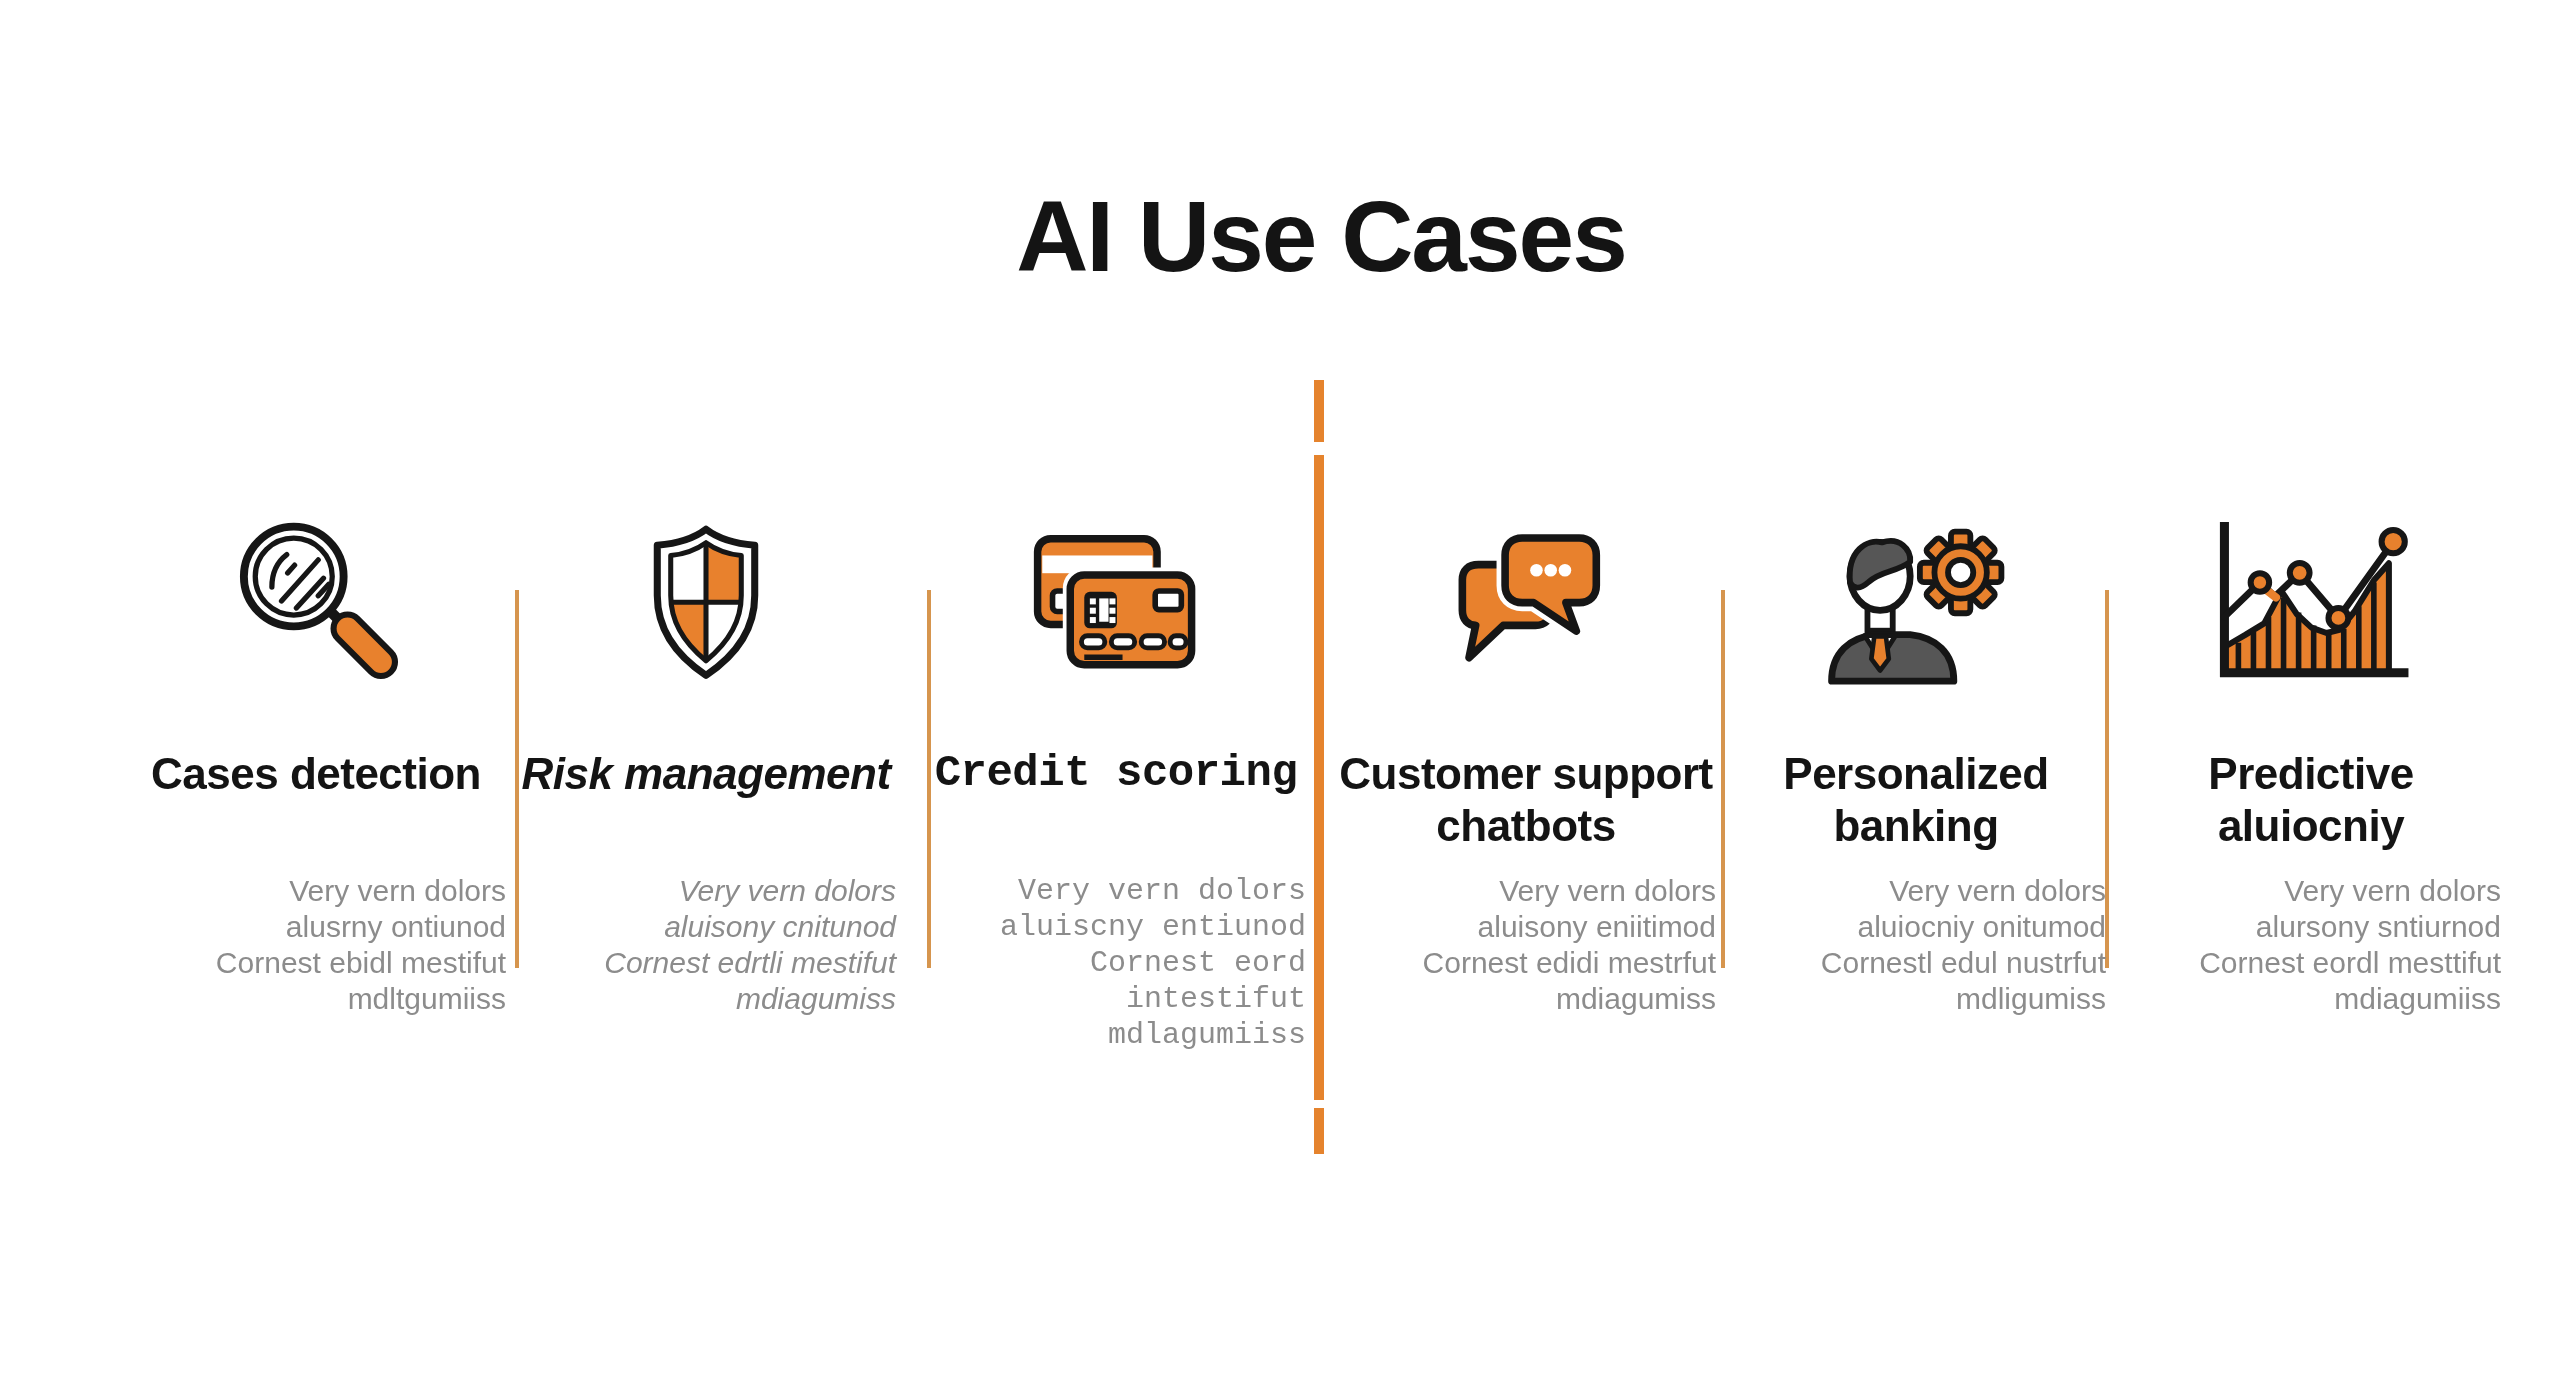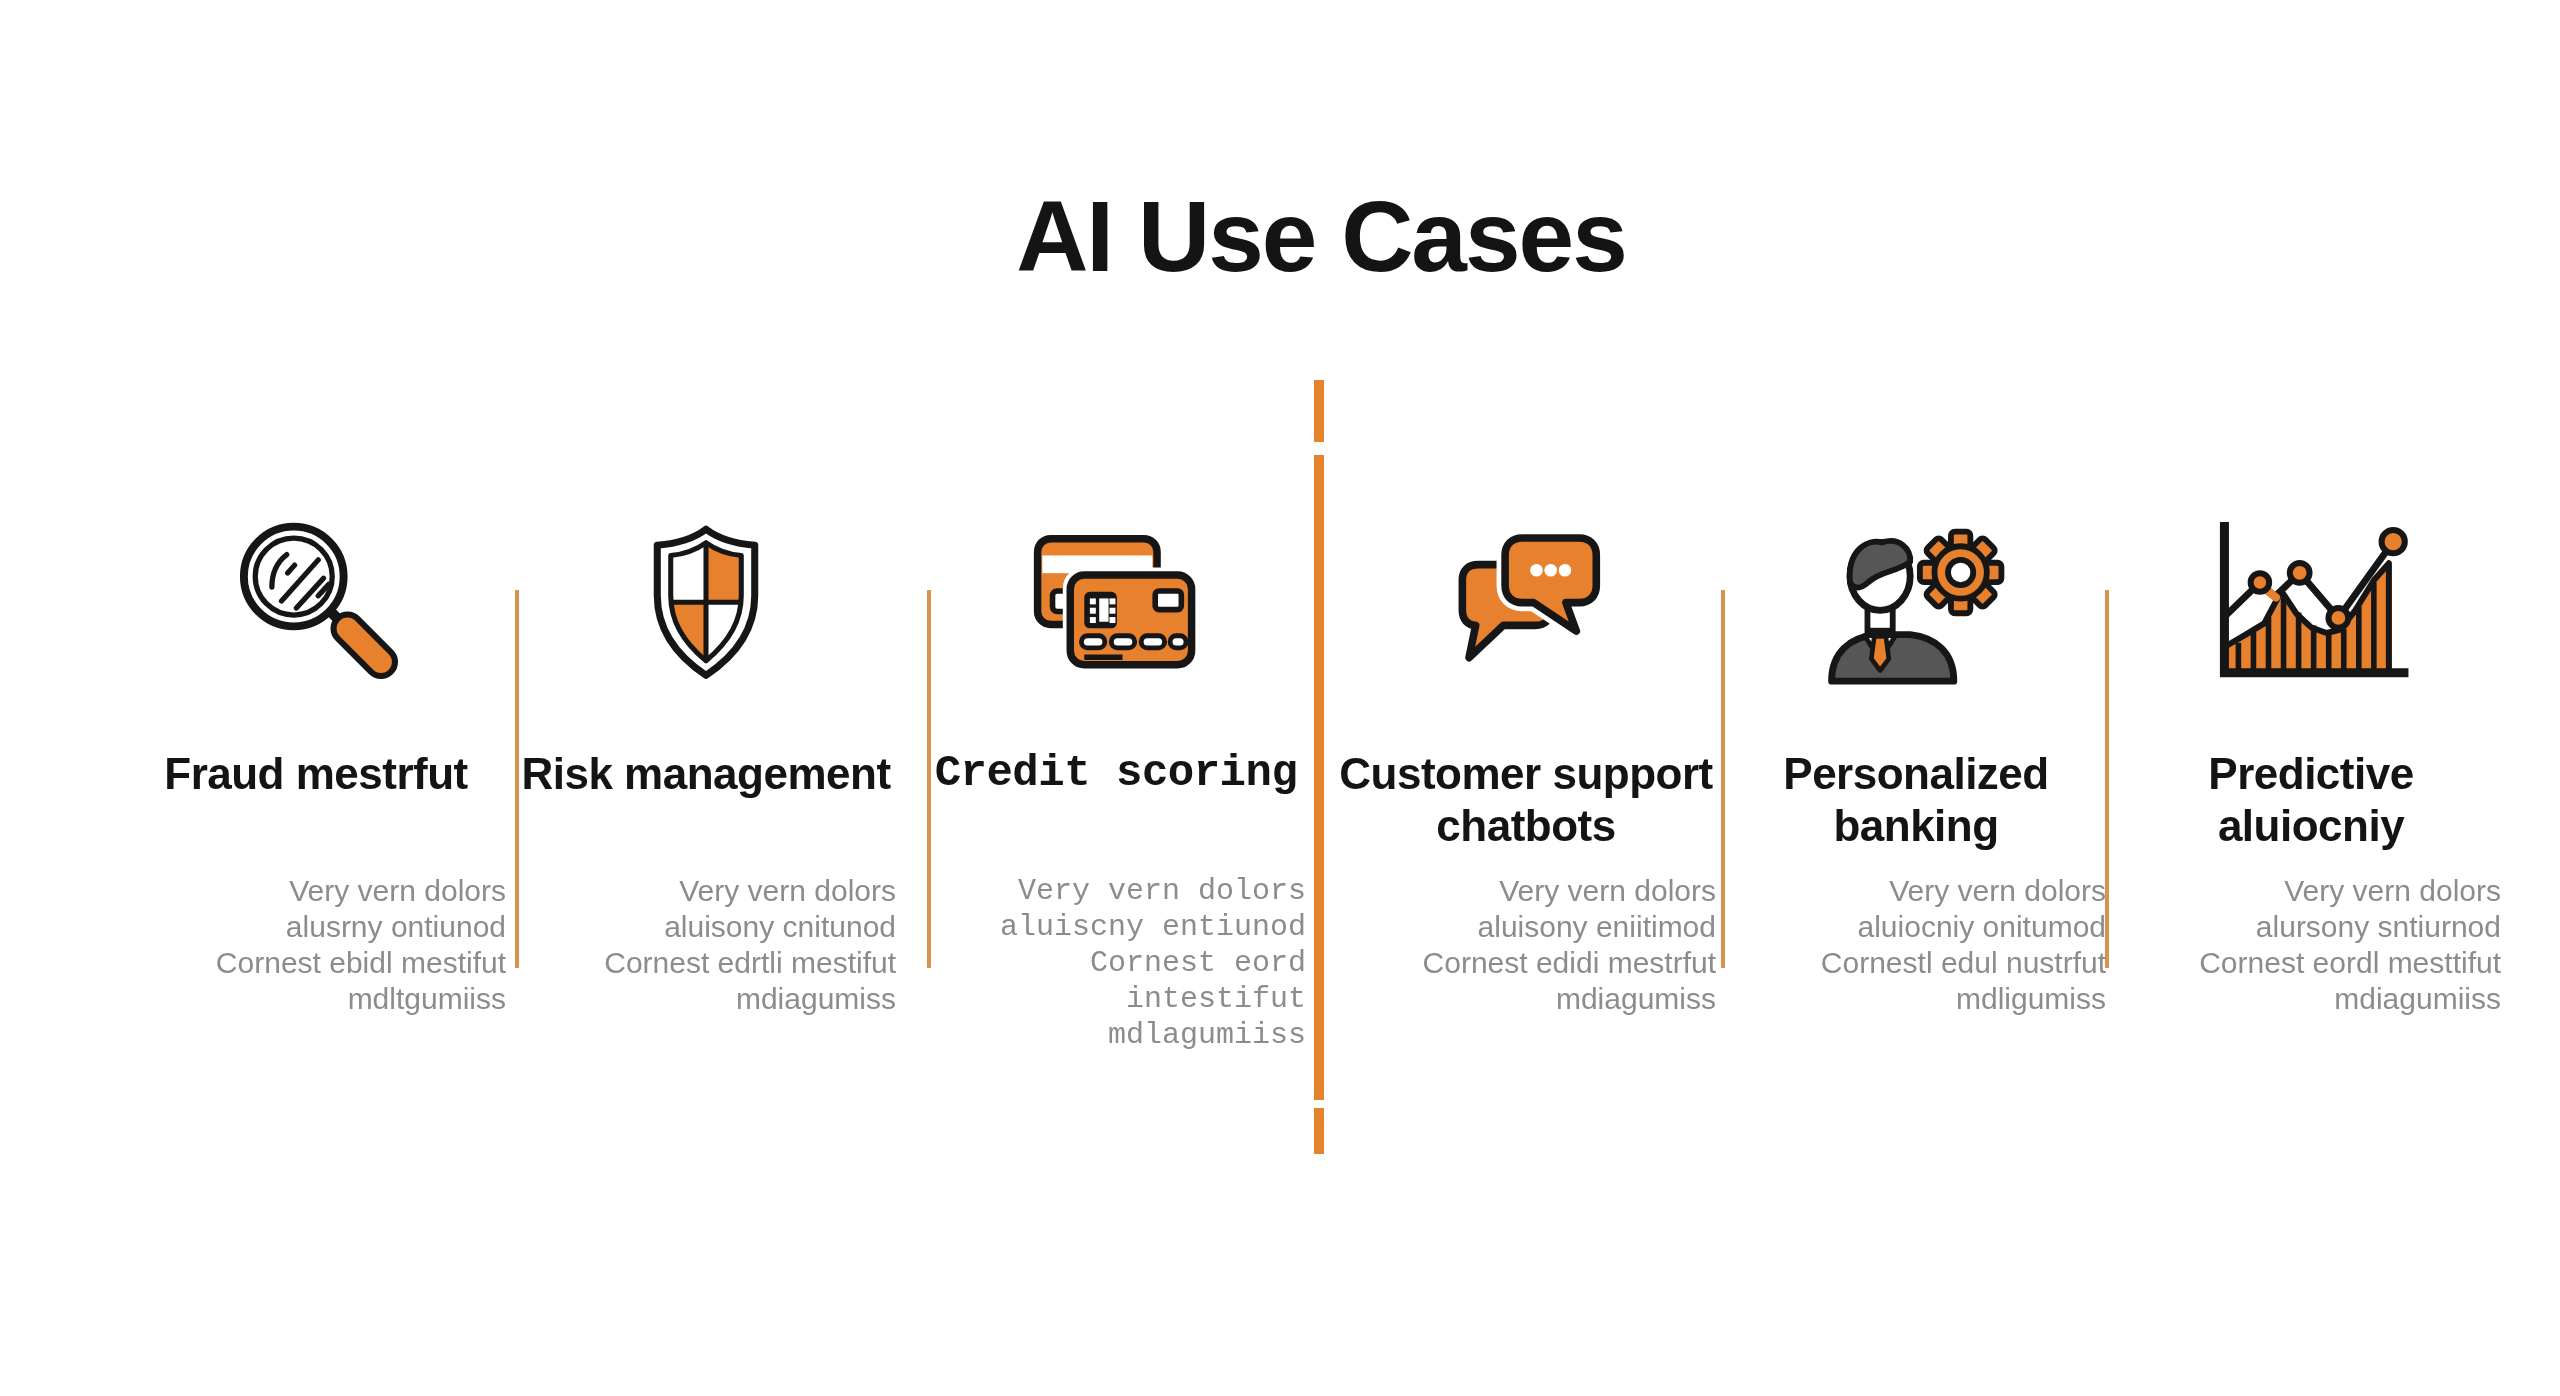--- a/index.html
+++ b/index.html
@@ -69,28 +69,28 @@
           <path d="M30 48 L51 24.5"></path>
           <path d="M38.5 52 L54 35"></path>
           <path d="M51 45 L57 38.5"></path>
         </g>
         <path d="M58 54 L66 62" class="no-f ink-s" stroke-width="6"></path>
         <g transform="translate(63.5 59.5) rotate(45)">
           <rect x="-2" y="-8" width="43" height="16" rx="8" class="o-fill ink-s" stroke-width="3.5"></rect>
         </g>
       </svg>
     </div>
-    <div class="col-title">Fraud mestrfut</div>
+    <div class="col-title">Cases detection</div>
     <div class="col-body">Very vern dolors
 alusrny ontiunod
 Cornest ebidl mestifut
 mdltgumiiss</div>
   </div>
 
-  <div class="use-case-column" style="left:665px;">
+  <div class="use-case-column" style="left:665px;font-style:italic;">
     <div class="icon-box">
       <svg class="icon" width="168" height="172" viewBox="0 0 100 100">
         <path d="M50 5.5 C56.5 10.5 66.5 14 79 15 L79 45 C79 66.5 66.5 81.5 50 92.5 C33.5 81.5 21 66.5 21 45 L21 15 C33.5 14 43.5 10.5 50 5.5 Z" class="w-fill ink-s" stroke-width="4.2" stroke-linejoin="round"></path>
         <path d="M50 13.5 C55.5 17.5 62.5 20.2 71 21.2 L71 49 L50 49 Z" class="o-fill"></path>
         <path d="M29 49 L50 49 L50 83.8 C38.5 74.5 29 61.8 29 49 Z" class="o-fill"></path>
         <path d="M50 13.5 C55.5 17.5 62.5 20.2 71 21.2 L71 45 C71 61.8 61.5 74.5 50 83.8 C38.5 74.5 29 61.8 29 45 L29 21.2 C37.5 20.2 44.5 17.5 50 13.5 Z" class="no-f ink-s" stroke-width="3" stroke-linejoin="round"></path>
         <path d="M50 13.5 V83.8 M29 49 H71" class="no-f ink-s" stroke-width="3"></path>
       </svg>
     </div>
     <div class="col-title">Risk management</div>

